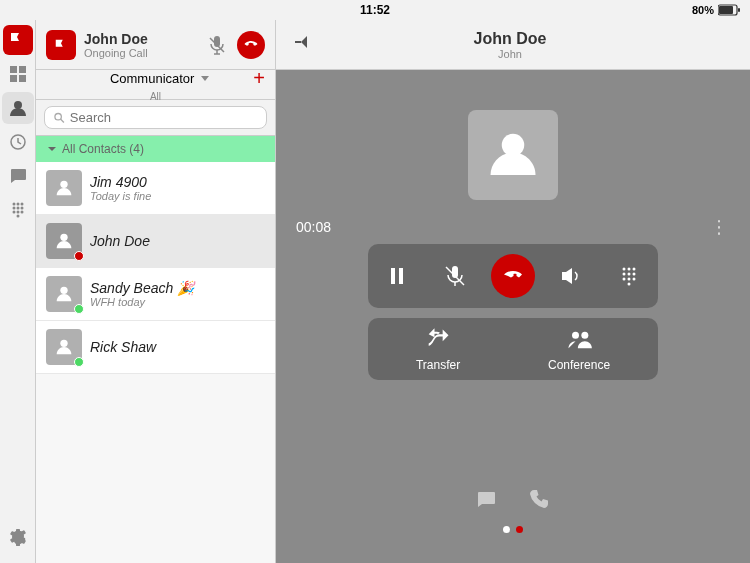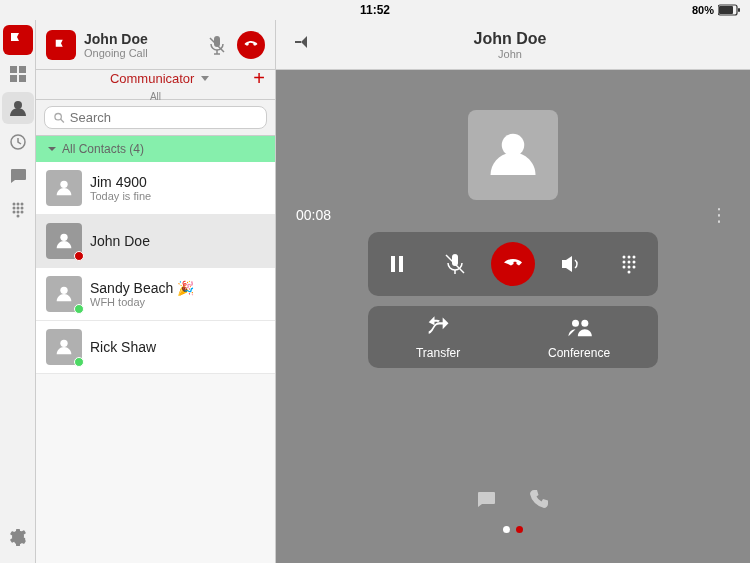--- a/index.html
+++ b/index.html
@@ -109,21 +109,21 @@
     
     .communicator-row {
       background: #f2f2f2;
       border-bottom: 1px solid #ccc;
       display: flex;
       align-items: center;
       justify-content: space-between;
       padding: 4px 10px;
       height: 30px;
     }
-    .communicator-label { font-size: 13px; font-weight: 500; color: #b91c1c; display: flex; align-items: center; gap: 4px; }
+    .communicator-label { font-size: 13px; font-weight: 500; color: #000000; display: flex; align-items: center; gap: 4px; }
     .communicator-sub { font-size: 10px; color: #888; text-align: center; }
     .comm-plus { font-size: 20px; color: #cc0000; cursor: pointer; }
 
     
     .search-bar {
       padding: 6px 8px;
       background: #f2f2f2;
       border-bottom: 1px solid #ccc;
     }
     .search-input-wrap {
@@ -178,21 +178,21 @@
     .contact-avatar svg { width: 22px; height: 22px; fill: #fff; }
     .status-dot {
       position: absolute;
       bottom: -2px; right: -2px;
       width: 10px; height: 10px;
       border-radius: 50%;
       border: 1.5px solid white;
     }
     .status-green { background: #4cd964; }
     .status-red { background: #cc0000; }
-    .contact-info { flex: 1; min-width: 0; }
+    .contact-info { flex: 1; min-width: 0; font-style: italic; }
     .contact-name { font-size: 14px; color: #222; font-weight: 400; }
     .contact-status { font-size: 11px; color: #888; }
 
     
     .call-panel {
       flex: 1;
       background: #8a8a8a;
       display: flex;
       flex-direction: column;
       align-items: center;
@@ -221,21 +221,21 @@
       margin-top: 40px;
       width: 90px; height: 90px;
       background: #b0b0b0;
       border-radius: 8px;
       display: flex; align-items: center; justify-content: center;
     }
     .call-avatar-area svg { width: 60px; height: 60px; fill: #fff; }
 
     
     .call-timer {
-      margin-top: 4px;
+      margin-top: 16px;
       color: white;
       font-size: 14px;
       width: 100%;
       padding: 0 20px;
       display: flex;
       justify-content: space-between;
       align-items: center;
     }
     .call-timer-dots { color: #ddd; font-size: 18px; letter-spacing: 2px; }
 

